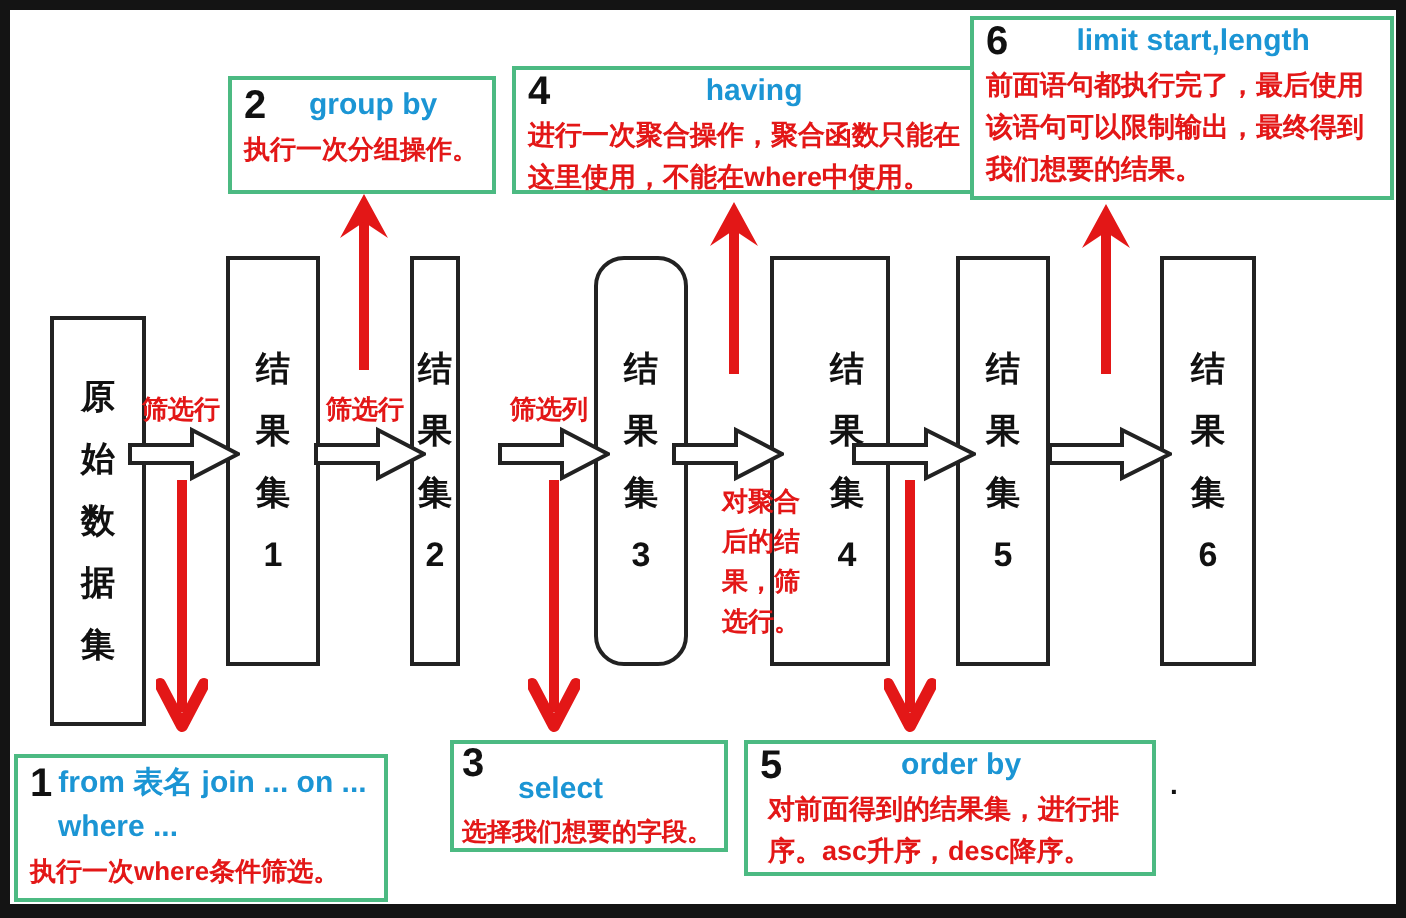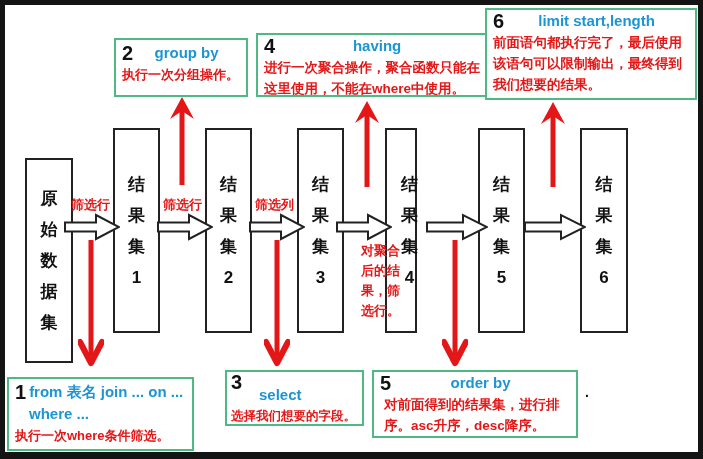--- a/index.html
+++ b/index.html
@@ -46,27 +46,27 @@
 
 <div id="canvas">
   <div id="frame"></div>
 
   <div class="pbox" style="left:25px;width:48px;margin-top:30px;">
       <span class="vtext">原始数据集</span>
     </div>
   <div class="pbox" style="left:113px;width:47px;">
       <span class="vtext">结果集1</span>
     </div>
-  <div class="pbox" style="left:205px;width:47px;">
+  <div class="pbox" style="left:205px;width:25px;">
       <span class="vtext">结果集2</span>
     </div>
-  <div class="pbox" style="left:297px;width:47px;">
+  <div class="pbox" style="left:297px;width:47px;border-radius:15px;">
       <span class="vtext">结果集3</span>
     </div>
-  <div class="pbox" style="left:385px;width:32px;padding-left:17px;">
+  <div class="pbox" style="left:385px;width:60px;padding-left:17px;">
       <span class="vtext">结果集4</span>
     </div>
   <div class="pbox" style="left:478px;width:47px;">
       <span class="vtext">结果集5</span>
     </div>
   <div class="pbox" style="left:580px;width:48px;">
       <span class="vtext">结果集6</span>
     </div>
 
   <div class="flowarrow" style="left:64px;"><svg width="56" height="28" viewBox="0 0 56 28">

